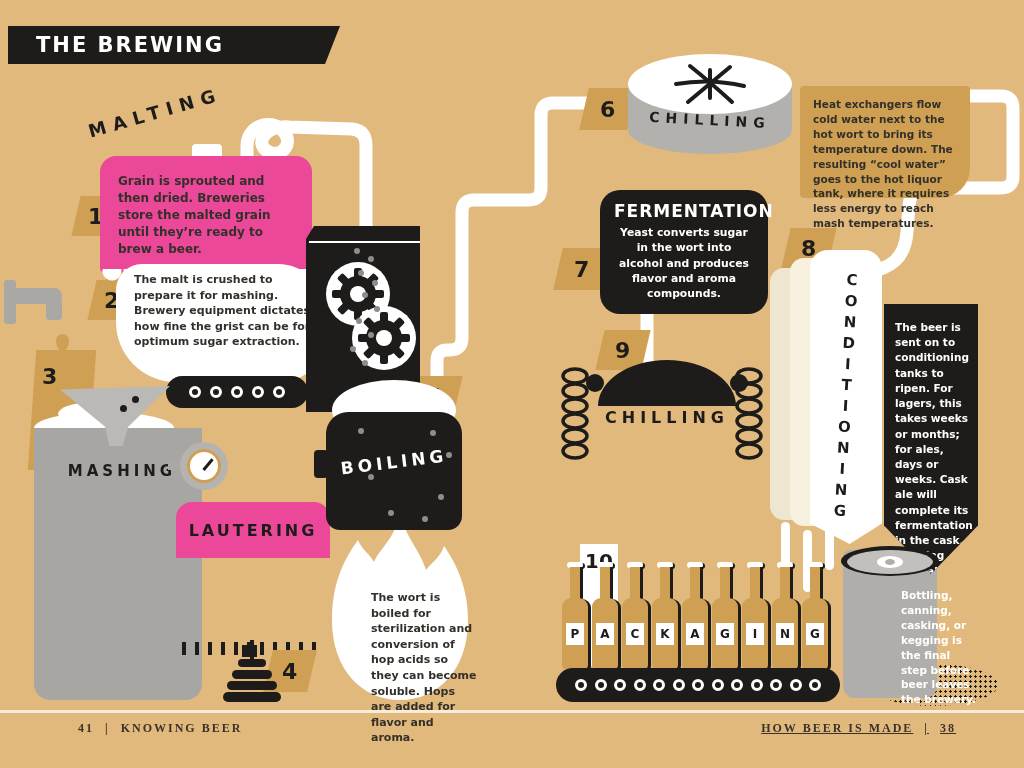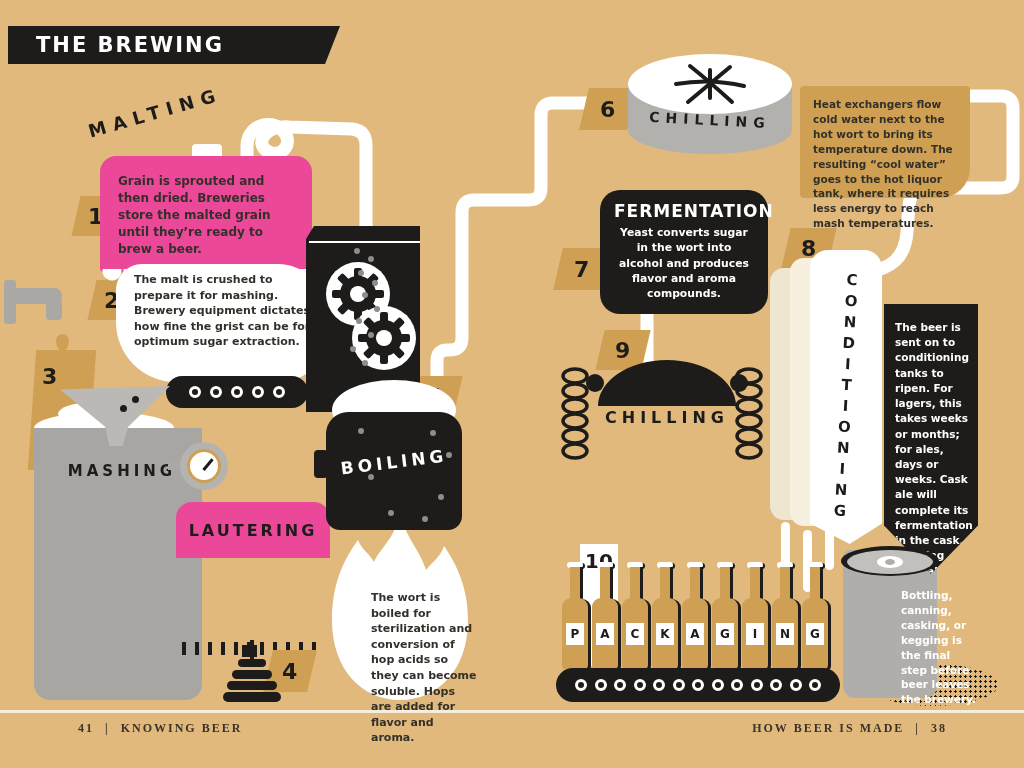--- a/index.html
+++ b/index.html
@@ -187,21 +187,21 @@
   .keg-bung { left:877px; top:556px; width:26px; height:12px; background:#fff; border-radius:50%; z-index:6; }
   .keg-bung::after { content:''; position:absolute; left:8px; top:3px; width:10px; height:6px;
     background:#b0aeaa; border-radius:50%; }
   .keg-text { left:853px; top:588px; width:78px; z-index:6; font-size:10.5px;margin-left:48px; }
 
   
   .rule { left:0; top:710px; width:1024px; height:3px; background:#f6eedb; z-index:2; }
   .footer-left, .footer-right { top:721px; z-index:2; font-family:"Liberation Serif", serif;
     font-weight:700; font-size:12px; letter-spacing:2px; color:#3b332a; display:flex; gap:11px; }
   .footer-left { left:78px; }
-  .footer-right { right:77px; }
+  .footer-right { right:68px;text-decoration:underline; }
 </style>
 </head>
 <body>
 
 <div class="page">
 
   <svg class="abs pipes" width="1024" height="768" viewBox="0 0 1024 768">
     <g fill="none" stroke="#ffffff" stroke-width="13" stroke-linecap="round" stroke-linejoin="round">
       <path d="M247 166 L247 146 C247 127 269 117 283 131 C294 142 283 158 269 152 C254 145 263 125 289 127 L352 129 C362 130 366 136 366 146 L366 234"></path>
       <path d="M632 103 L553 103 C545 103 541 107 541 115 L541 188 C541 196 537 200 529 200 L474 200 C466 200 462 204 462 212 L462 338 C462 346 458 350 450 350 L447 350 C440 350 437 354 437 361 L437 398"></path>

